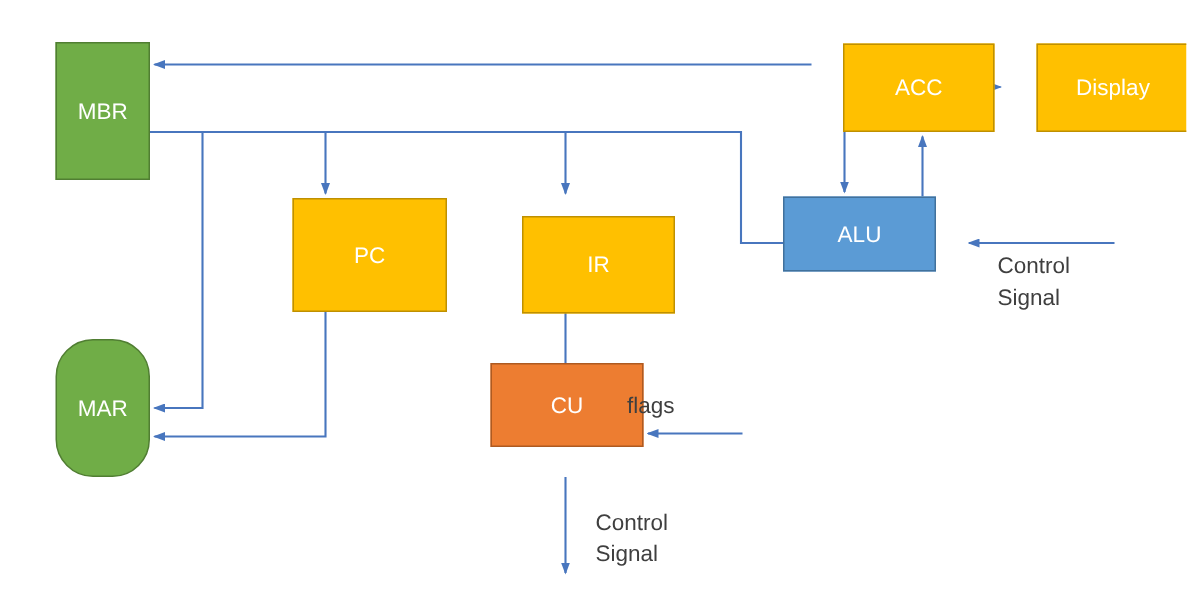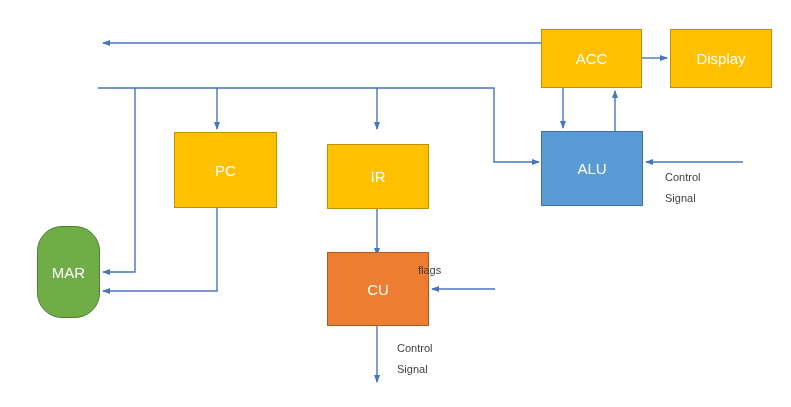--- a/index.html
+++ b/index.html
@@ -30,37 +30,37 @@
     position: absolute;
     box-sizing: border-box;
     display: flex;
     align-items: center;
     justify-content: center;
     color: var(--color-box-text, #fff);
     font-size: 15px;
     border: 1px solid transparent;
   }
   .green  { background: var(--color-green);  border-color: var(--color-green-border); }
-  .gold   { background: var(--color-gold);   border-color: var(--color-gold-border); }
+  .gold   { background: var(--color-gold);   border-color: var(--color-gold-border); margin-left: 21px; }
   .blue   { background: var(--color-blue);   border-color: var(--color-blue-border); }
   .orange { background: var(--color-orange); border-color: var(--color-orange-border); }
 
   .node-mbr     { left: 37px;  top: 28px;  width: 63px;  height: 92px; }
   .node-mar     { left: 37px;  top: 226px; width: 63px;  height: 92px; border-radius: 25px; }
   .node-pc      { left: 174px; top: 132px; width: 103px; height: 76px; }
   .node-ir      { left: 327px; top: 144px; width: 102px; height: 65px; }
   .node-acc     { left: 541px; top: 29px;  width: 101px; height: 59px; }
   .node-display { left: 670px; top: 29px;  width: 102px; height: 59px; }
-  .node-alu     { left: 541px; top: 131px; width: 102px; height: 75px; }
-  .node-cu      { left: 327px; top: 252px; width: 102px; height: 74px; }
+  .node-alu     { left: 522px; top: 131px; width: 102px; height: 50px; }
+  .node-cu      { left: 327px; top: 242px; width: 102px; height: 56px; }
 
   .label {
     position: absolute;
     color: var(--color-label-text, #3f3f3f);
-    font-size: 11px;
+    font-size: 15px;
     line-height: 21px;
     white-space: pre-line;
   }
   .label-flags  { left: 418px; top: 260px; }
   .label-cs-cu  { left: 397px; top: 338px; }
   .label-cs-alu { left: 665px; top: 167px; }
 </style>
 </head>
 <body>
 
@@ -81,20 +81,21 @@
     <path class="wire" marker-end="url(#arw)" d="M217 191 L217 291 L103 291"></path>
     <path class="wire" marker-end="url(#arw)" d="M377 191 L377 255"></path>
     <path class="wire" marker-end="url(#arw)" d="M377 318 L377 382"></path>
     <path class="wire" marker-end="url(#arw)" d="M495 289 L432 289"></path>
     <path class="wire" marker-end="url(#arw)" d="M641 58 L667 58"></path>
     <path class="wire" marker-end="url(#arw)" d="M563 87 L563 128"></path>
     <path class="wire" marker-end="url(#arw)" d="M615 131 L615 91"></path>
     <path class="wire" marker-end="url(#arw)" d="M743 162 L646 162"></path>
   </svg>
 
+  <div class="node green node-mbr">MBR</div>
   <div class="node green node-mar">MAR</div>
   <div class="node gold node-pc">PC</div>
   <div class="node gold node-ir">IR</div>
   <div class="node gold node-acc">ACC</div>
   <div class="node gold node-display">Display</div>
   <div class="node blue node-alu">ALU</div>
   <div class="node orange node-cu">CU</div>
 
   <div class="label label-flags">flags</div>
   <div class="label label-cs-cu">Control

